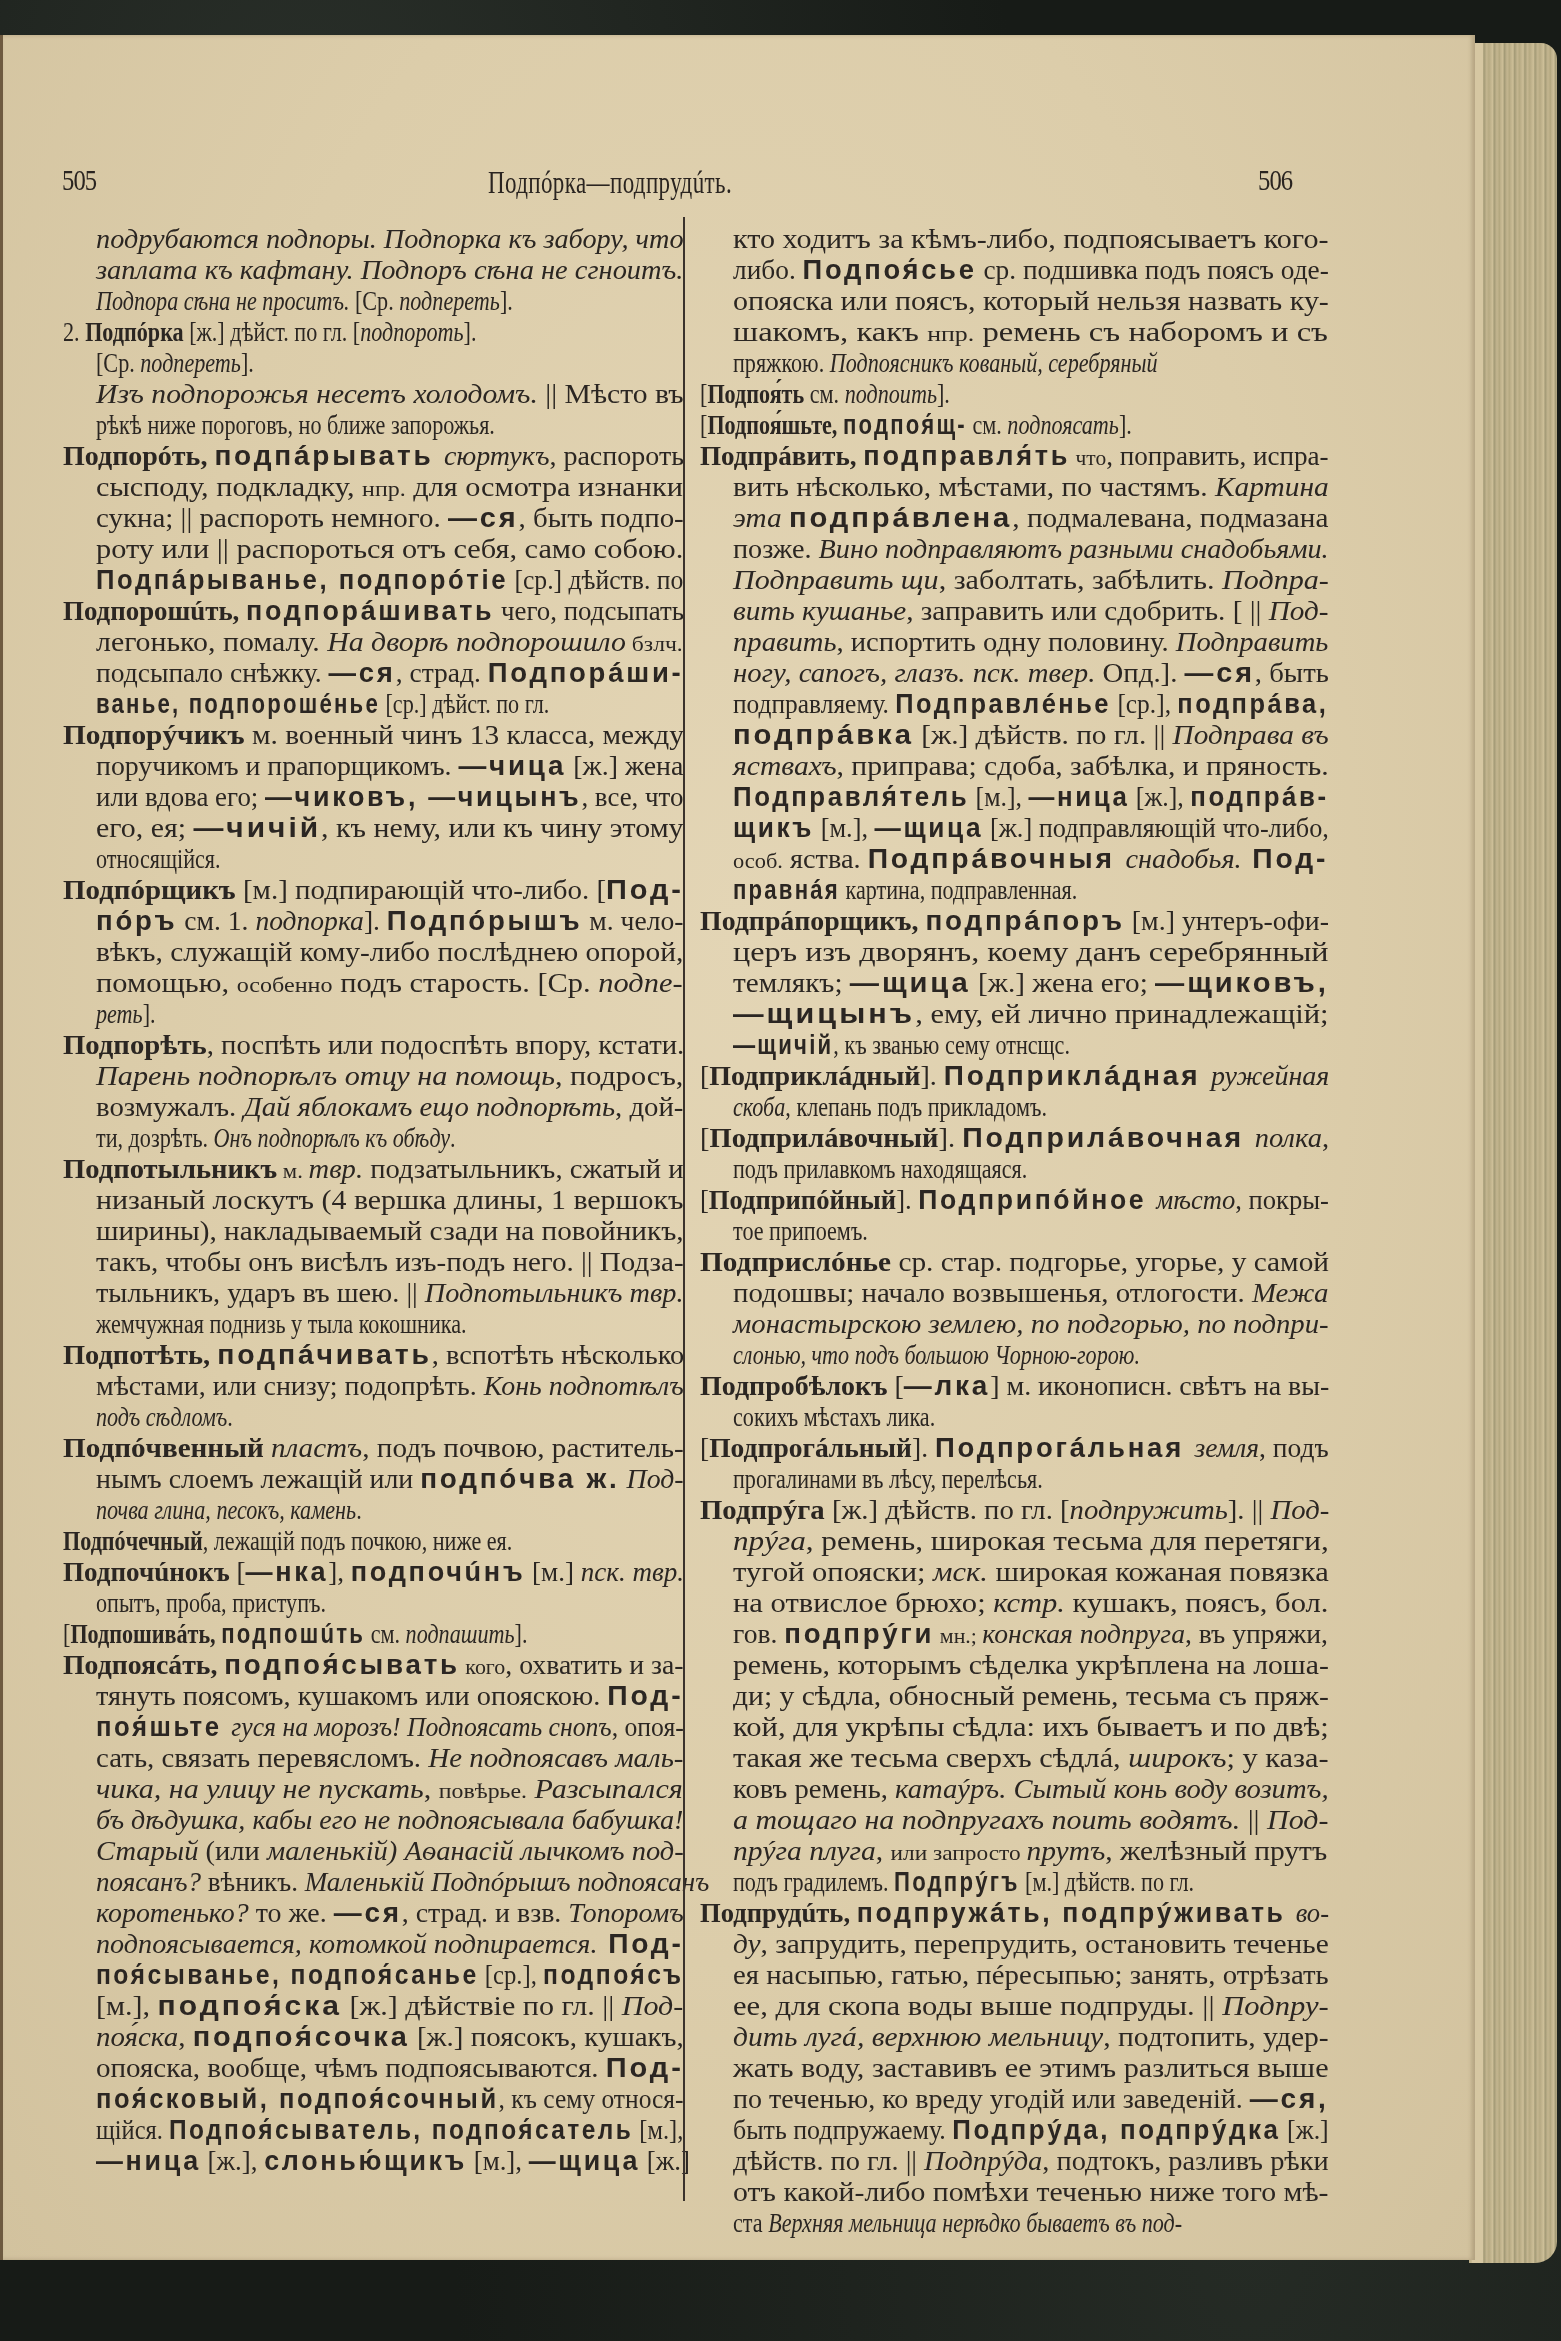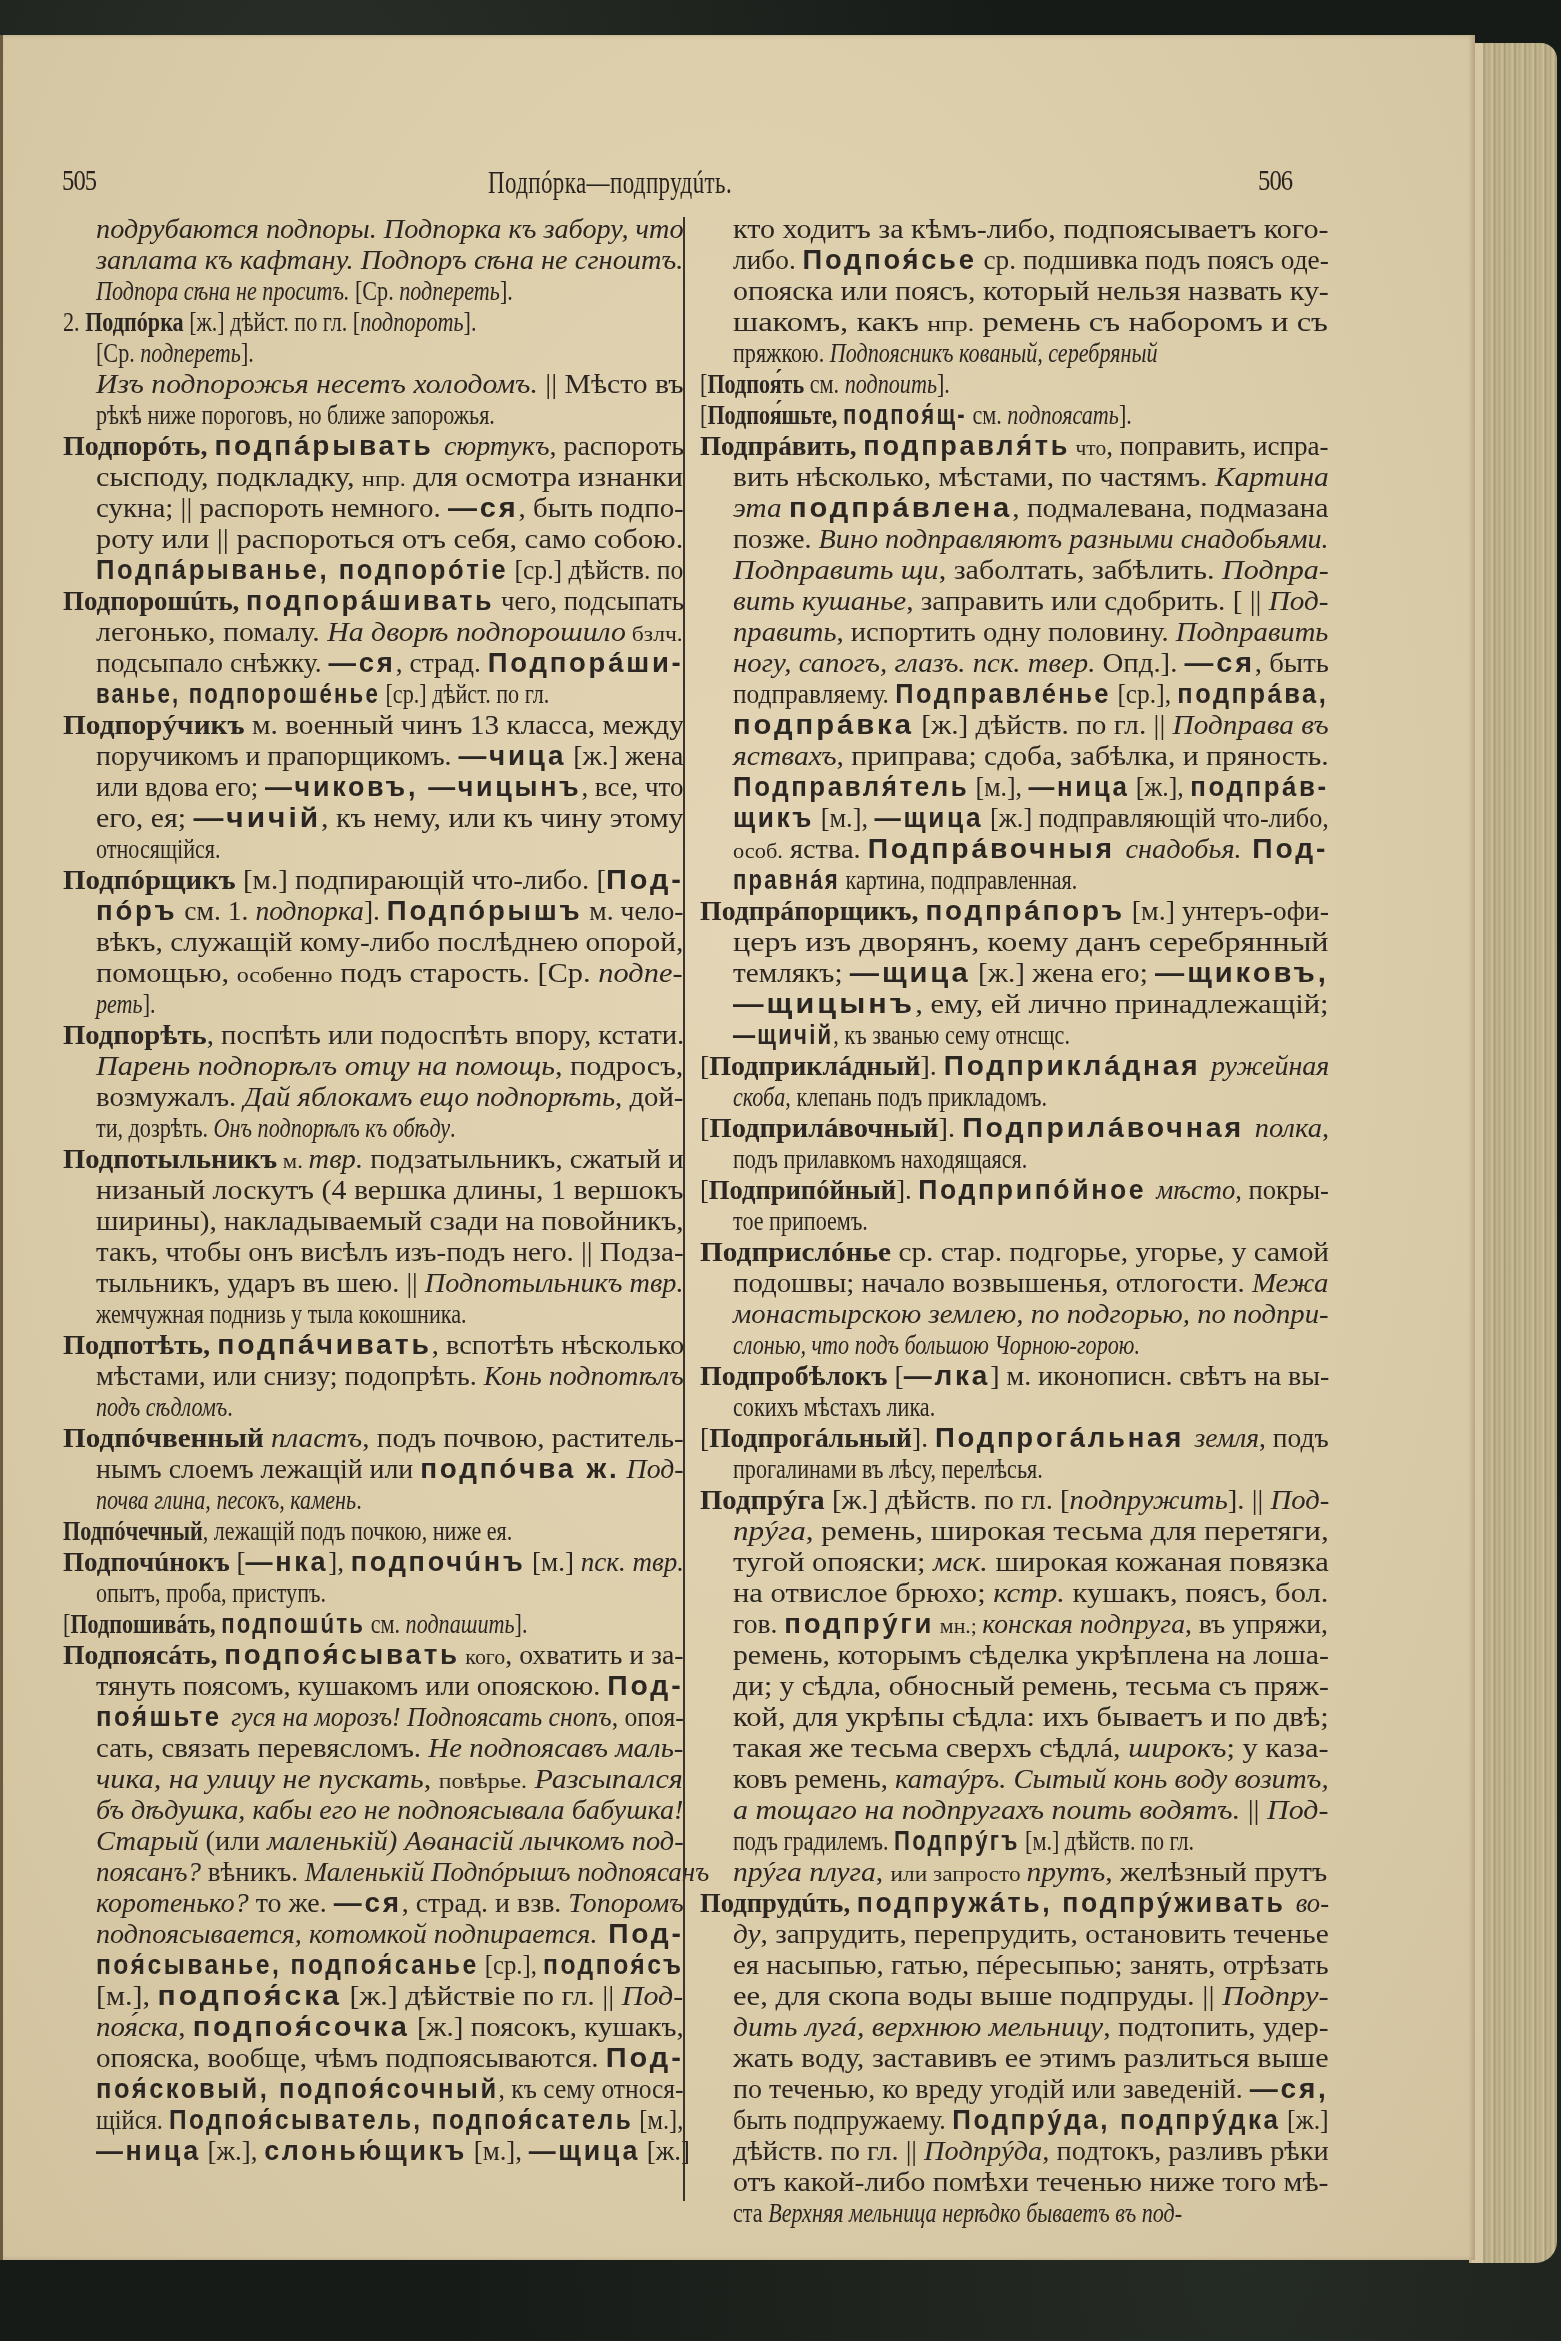--- a/index.html
+++ b/index.html
@@ -13,21 +13,21 @@
       border-radius:0 16px 21.4px 0; }
   .page-stack-edge { position:absolute; left:1472px; top:43px; width:10.7px; height:2220px; background:#d6c7a2; }
   .page { position:absolute; left:3.2px; top:35px; width:1472px; height:2225px;
       background:
         radial-gradient(ellipse at 50% 40%, #e3d5b5 0%, #dccdaa 55%, #d2c29e 100%);
       box-shadow: inset -3.2px 0 4.3px rgba(80,60,30,.25); }
   .page-left-edge { position:absolute; left:0; top:35px; width:4.3px; height:2225px; background:#6e5a40; }
   .running-header { position:absolute; top:129px; left:0; width:1472px; height:38px; color:#2a2420; }
   .page-num { position:absolute; font-size:29px; top:0; letter-spacing:-1.1px; transform:scaleX(.85); transform-origin:left; }
   .header-title { position:absolute; left:485px; top:0; font-size:32px; transform:scaleX(.72); transform-origin:left; white-space:nowrap; letter-spacing:0.5px; }
-  .column { position:absolute; top:179px; color:#2b2622; }
+  .column { position:absolute; top:189px; color:#2b2622; }
   .col-left { left:60px; width:617px; }
   .col-right { left:697px; width:625px; }
   .divider { position:absolute; left:680px; top:182px; width:1.6px; height:1984px; background:#3a322c; }
   .line { position:relative; height:31px; line-height:31px; font-size:27px; white-space:nowrap; overflow:visible; }
   .line .inner { display:inline-block; transform-origin:left center; }
   .indent { padding-left:33px; }
   .seg-r { font-family:"Liberation Serif",serif; }
   .seg-h { font-family:"Liberation Serif",serif; font-weight:bold; }
   .seg-b { font-family:"Liberation Sans","DejaVu Sans",sans-serif; font-weight:bold; letter-spacing:2.7px; }
   .seg-i { font-family:"Liberation Serif",serif; font-style:italic; }
@@ -160,22 +160,22 @@
       <div class="line indent"><span class="inner" style="transform: scaleX(1.154);"><span class="seg-i">прýга</span><span class="seg-r">, ремень, широкая тесьма для перетяги,</span></span></div>
       <div class="line indent"><span class="inner" style="transform: scaleX(1.129);"><span class="seg-r">тугой опояски; </span><span class="seg-i">мск.</span><span class="seg-r"> широкая кожаная повязка</span></span></div>
       <div class="line indent"><span class="inner" style="transform: scaleX(1.132);"><span class="seg-r">на отвислое брюхо; </span><span class="seg-i">кстр.</span><span class="seg-r"> кушакъ, поясъ, бол.</span></span></div>
       <div class="line indent"><span class="inner" style="transform: scaleX(1.022);"><span class="seg-r">гов. </span><span class="seg-b">подпрýги</span><span class="seg-s"> мн.; </span><span class="seg-i">конская подпруга</span><span class="seg-r">, въ упряжи,</span></span></div>
       <div class="line indent"><span class="inner" style="transform: scaleX(1.101);"><span class="seg-r">ремень, которымъ сѣделка укрѣплена на лоша-</span></span></div>
       <div class="line indent"><span class="inner" style="transform: scaleX(1.096);"><span class="seg-r">ди; у сѣдла, обносный ремень, тесьма съ пряж-</span></span></div>
       <div class="line indent"><span class="inner" style="transform: scaleX(1.131);"><span class="seg-r">кой, для укрѣпы сѣдла: ихъ бываетъ и по двѣ;</span></span></div>
       <div class="line indent"><span class="inner" style="transform: scaleX(1.123);"><span class="seg-r">такая же тесьма сверхъ сѣдлá, </span><span class="seg-i">широкъ</span><span class="seg-r">; у каза-</span></span></div>
       <div class="line indent"><span class="inner" style="transform: scaleX(1.06);"><span class="seg-r">ковъ ремень, </span><span class="seg-i">катаýръ. Сытый конь воду возитъ,</span></span></div>
       <div class="line indent"><span class="inner" style="transform: scaleX(1.109);"><span class="seg-i">а тощаго на подпругахъ поить водятъ.</span><span class="seg-r"> || </span><span class="seg-i">Под-</span></span></div>
+      <div class="line indent"><span class="inner" style="transform: scaleX(1.092);"><span class="seg-i">прýга плуга</span><span class="seg-r">, </span><span class="seg-s">или запросто </span><span class="seg-i">прутъ</span><span class="seg-r">, желѣзный прутъ</span></span></div>
       <div class="line indent"><span class="inner" style="transform: scaleX(0.82);"><span class="seg-r">подъ градилемъ. </span><span class="seg-b">Подпрýгъ</span><span class="seg-r"> [м.] дѣйств. по гл.</span></span></div>
-      <div class="line indent"><span class="inner" style="transform: scaleX(1.092);"><span class="seg-i">прýга плуга</span><span class="seg-r">, </span><span class="seg-s">или запросто </span><span class="seg-i">прутъ</span><span class="seg-r">, желѣзный прутъ</span></span></div>
       <div class="line"><span class="inner" style="transform: scaleX(0.985);"><span class="seg-h">Подпрудúть, </span><span class="seg-b">подпружáть, подпрýживать </span><span class="seg-i">во-</span></span></div>
       <div class="line indent"><span class="inner" style="transform: scaleX(1.089);"><span class="seg-i">ду</span><span class="seg-r">, запрудить, перепрудить, остановить теченье</span></span></div>
       <div class="line indent"><span class="inner" style="transform: scaleX(1.066);"><span class="seg-r">ея насыпью, гатью, пéресыпью; занять, отрѣзать</span></span></div>
       <div class="line indent"><span class="inner" style="transform: scaleX(1.133);"><span class="seg-r">ее, для скопа воды выше подпруды. || </span><span class="seg-i">Подпру-</span></span></div>
       <div class="line indent"><span class="inner" style="transform: scaleX(1.095);"><span class="seg-i">дить лугá, верхнюю мельницу</span><span class="seg-r">, подтопить, удер-</span></span></div>
       <div class="line indent"><span class="inner" style="transform: scaleX(1.119);"><span class="seg-r">жать воду, заставивъ ее этимъ разлиться выше</span></span></div>
       <div class="line indent"><span class="inner" style="transform: scaleX(1.037);"><span class="seg-r">по теченью, ко вреду угодій или заведеній. </span><span class="seg-b">—ся,</span></span></div>
       <div class="line indent"><span class="inner" style="transform: scaleX(0.96);"><span class="seg-r">быть подпружаему. </span><span class="seg-b">Подпрýда, подпрýдка</span><span class="seg-r"> [ж.]</span></span></div>
       <div class="line indent"><span class="inner" style="transform: scaleX(1.051);"><span class="seg-r">дѣйств. по гл. || </span><span class="seg-i">Подпрýда</span><span class="seg-r">, подтокъ, разливъ рѣки</span></span></div>
       <div class="line indent"><span class="inner" style="transform: scaleX(1.104);"><span class="seg-r">отъ какой-либо помѣхи теченью ниже того мѣ-</span></span></div>

